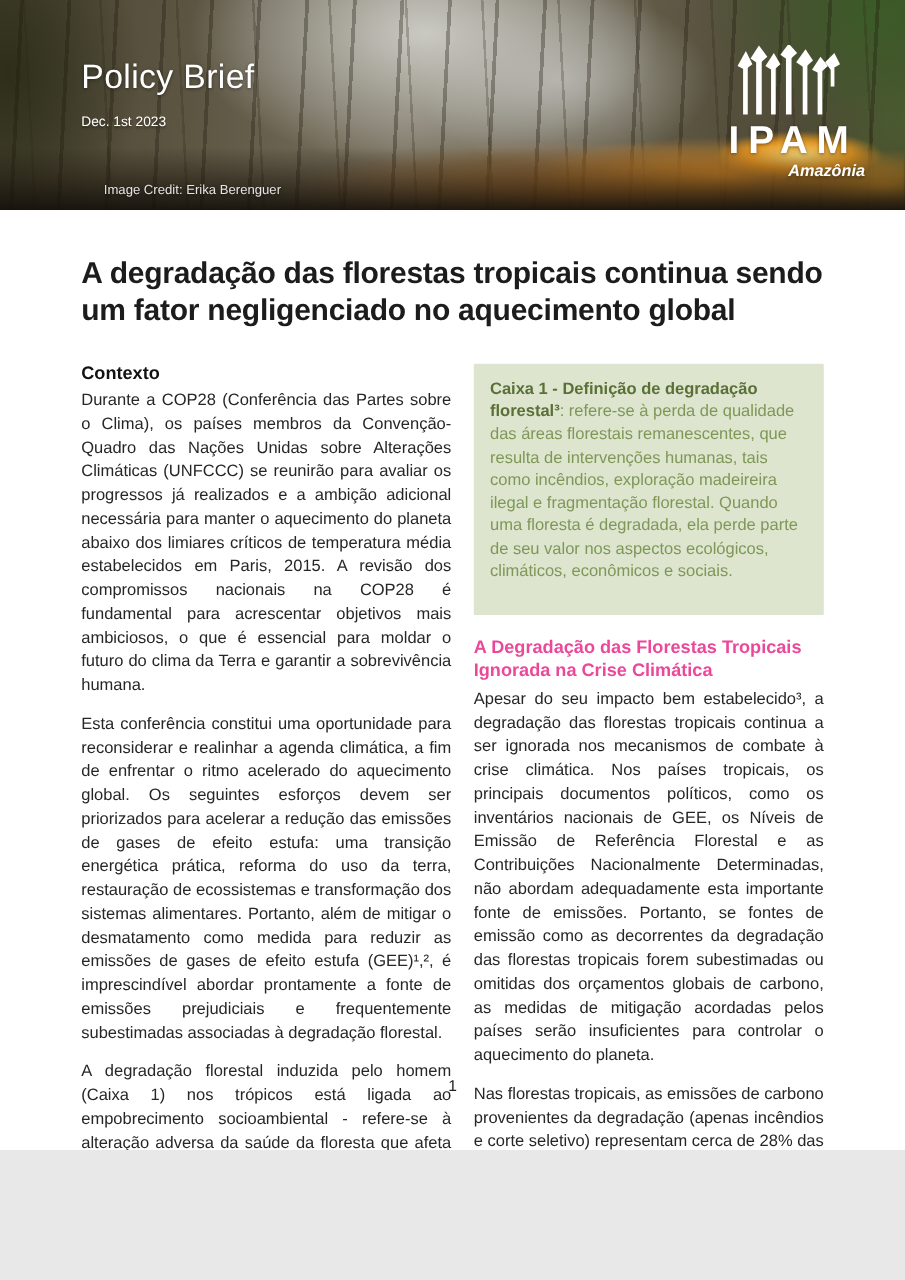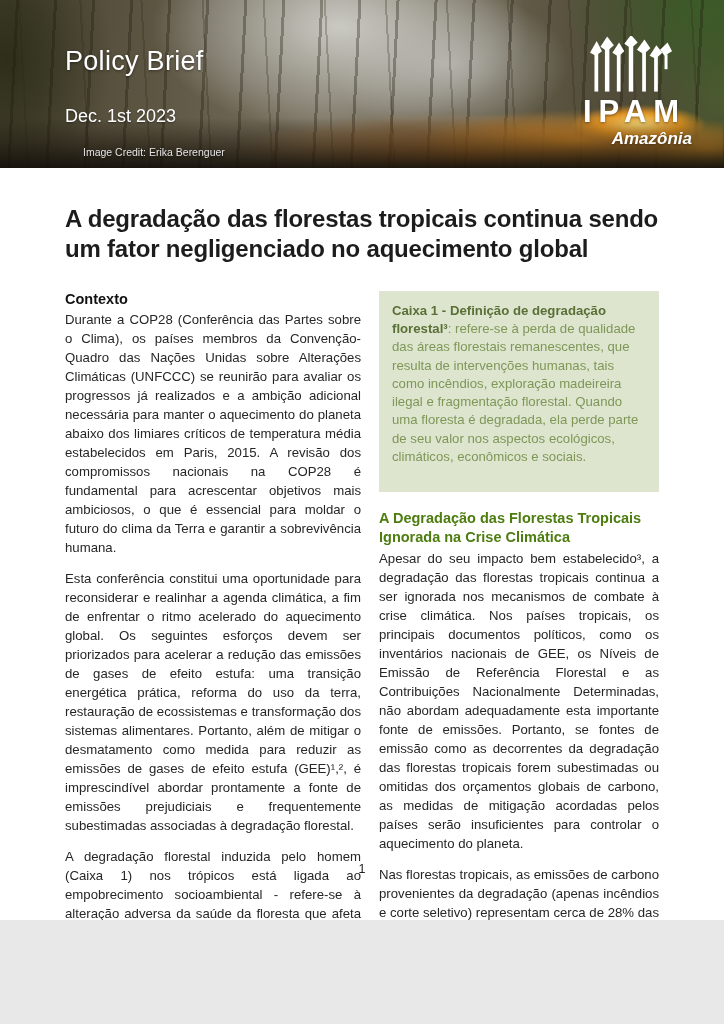--- a/index.html
+++ b/index.html
@@ -38,34 +38,34 @@
   .char-ground{
     position:absolute; left:0; bottom:0; width:100%; height:30%;
     background:linear-gradient(to top, rgba(20,16,10,.92), rgba(30,24,14,.45) 55%, rgba(30,24,14,0));
   }
   .hero-title{
     position:absolute; left:65px; top:46px; color:#ffffff;
     font-size:27px; font-weight:400; letter-spacing:.3px;
     text-shadow:0 1px 3px rgba(0,0,0,.45);
   }
   .hero-date{
-    position:absolute; left:65px; top:106px; color:#ffffff;
-    font-size:18px; text-shadow:0 1px 2px rgba(0,0,0,.45);
+    position:absolute; left:65px; top:92px; color:#ffffff;
+    font-size:11px; text-shadow:0 1px 2px rgba(0,0,0,.45);
   }
   .hero-credit{
     position:absolute; left:83px; top:146px; color:rgba(255,255,255,.88);
     font-size:10.5px; text-shadow:0 1px 2px rgba(0,0,0,.5);
   }
   .logo{
     position:absolute; right:26px; top:36px; width:134px; text-align:center; color:#ffffff;
     text-shadow:0 1px 3px rgba(0,0,0,.4);
   }
   .logo svg{ display:block; margin:0 auto 4px; }
   .logo-word{ font-size:31px; letter-spacing:7px; font-weight:700; line-height:1; margin-left:7px; }
-  .logo-sub{ font-size:17px; font-style:italic; font-weight:700; margin-top:2px; text-align:right; padding-right:6px; }
+  .logo-sub{ font-size:13px; font-style:italic; font-weight:700; margin-top:2px; text-align:right; padding-right:6px; }
   
   .article-title{
     margin:36px 62px 0 65px; font-size:24px; line-height:1.25; font-weight:700;
     color:#1c1c1c; letter-spacing:-0.2px;
   }
   .cols{
     display:flex; gap:18px; padding:0 65px; margin-top:27px;
   }
   .col-left{ width:296px; flex:0 0 296px; }
   .col-right{ width:280px; flex:0 0 280px; }
@@ -75,21 +75,21 @@
   .body-p{
     font-size:13.2px; line-height:1.44; text-align:justify; margin-bottom:12px;
     color:#262626;
   }
   .box{
     background:#dde5cf; padding:11px 13px 26px; margin-bottom:17px; border-radius:1px;
   }
   .box p{ font-size:13.2px; line-height:1.38; color:#7f9757; }
   .box strong{ color:#5a7036; font-weight:700; }
   .right-heading{
-    font-size:14.5px; font-weight:700; color:#4d7c0f; line-height:1.28; margin-bottom:3px;
+    font-size:14.5px; font-weight:700; color:#ec4899; line-height:1.28; margin-bottom:3px;
   }
   .pageno{
     position:absolute; bottom:44px; left:50%; transform:translateX(-50%);
     font-size:12.5px; color:#222;
   }
 </style>
 </head>
 <body>
 
 <div class="page">

